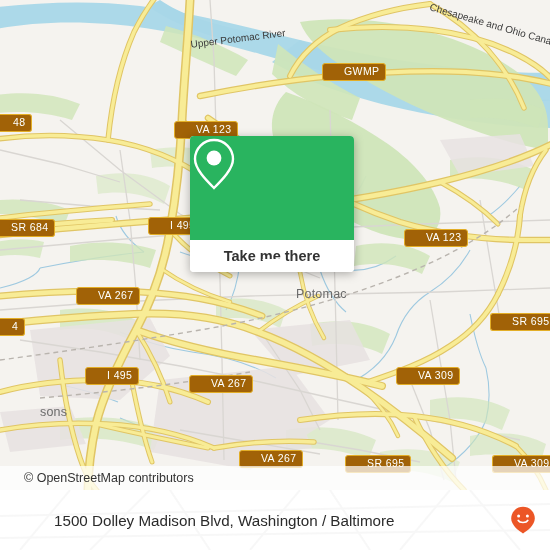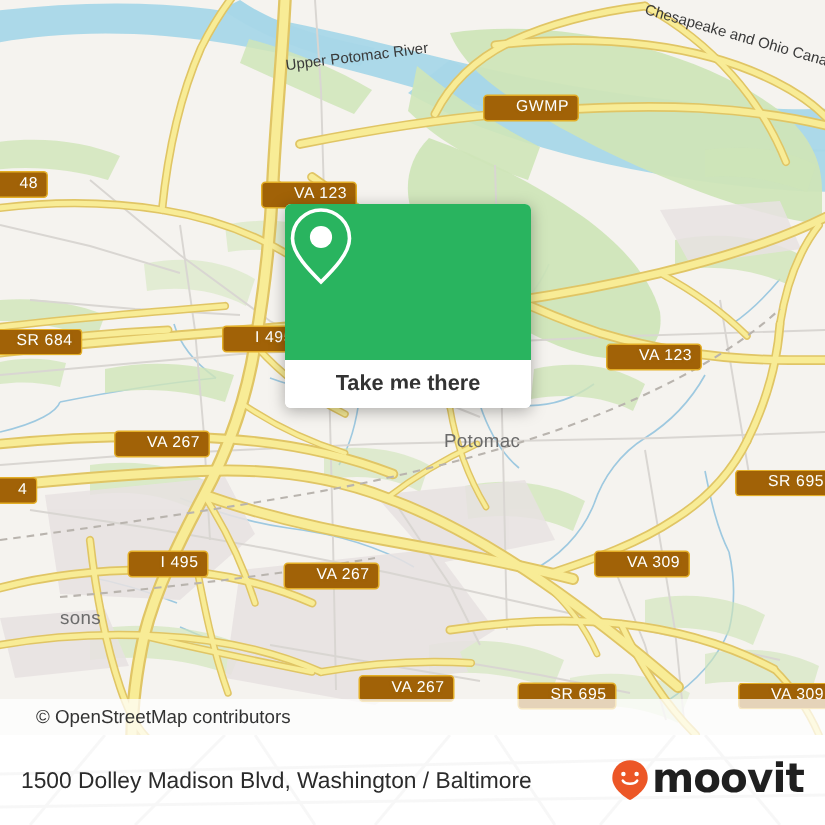--- a/index.html
+++ b/index.html
@@ -41,21 +41,21 @@
   .attrib{position:absolute;left:0;top:466px;width:550px;height:24px;
           background:rgba(255,255,255,.72);display:flex;align-items:center;}
   .attrib span{color:#333;font-size:12.5px;padding-left:24px;font-family:"Liberation Sans",sans-serif;}
 
   
   .bottombar{position:absolute;left:0;top:490px;width:550px;height:60px;background:#fff;
              display:flex;align-items:center;justify-content:space-between;padding:0 14px;
              box-sizing:border-box;overflow:hidden;}
   .bottombar .watermark{position:absolute;left:0;top:0;width:550px;height:60px;opacity:.055;}
   .addr{position:relative;color:#2b2b2b;font-size:15.2px;white-space:nowrap;
-        font-family:"Liberation Sans",sans-serif;z-index:2;}
+        font-family:"Liberation Sans",sans-serif;z-index:2;margin-left:40px;}
   .brand{position:relative;display:flex;align-items:center;gap:2px;z-index:2;}
   .brand .logo-pin{width:26px;height:28px;}
   .brand .brandtext{color:#1f1f1f;font-size:27px;font-weight:bold;letter-spacing:-.6px;
                     font-family:"DejaVu Sans",sans-serif;line-height:28px;}
 </style>
 </head>
 <body>
 
 <div id="app">
 
@@ -327,17 +327,16 @@
     <div class="addr">1500 Dolley Madison Blvd, Washington / Baltimore</div>
 
     <div class="brand">
       <svg class="logo-pin" viewBox="0 0 26 28">
         <path d="M13 0.8 C6.4 0.8 1.2 6 1.2 12.6 C1.2 19.4 9 25.2 13 27.4
                  C17 25.2 24.8 19.4 24.8 12.6 C24.8 6 19.6 0.8 13 0.8 Z" fill="#ec5626"></path>
         <circle cx="8.6" cy="10" r="1.5" fill="#ffffff"></circle>
         <circle cx="17.4" cy="10" r="1.5" fill="#ffffff"></circle>
         <path d="M8.2 14.4 C9.8 17.2 16.2 17.2 17.8 14.4" fill="none" stroke="#ffffff" stroke-width="1.7" stroke-linecap="round"></path>
       </svg>
-      <span class="brandtext">moovit</span>
     </div>
   </div>
 
 </div>
 
 </body></html>

